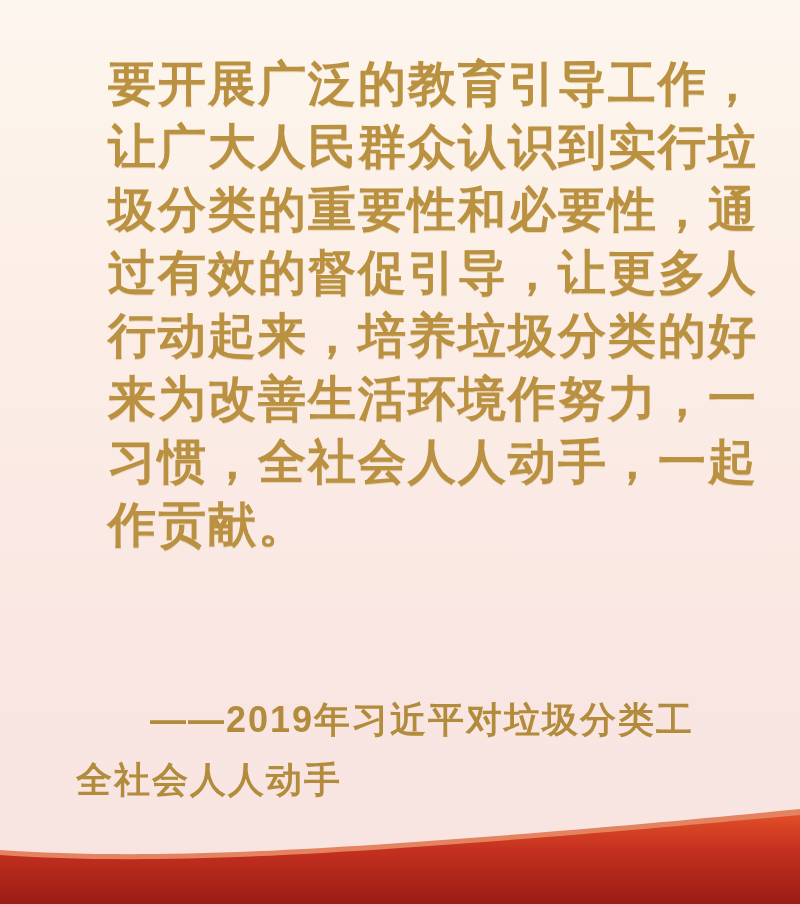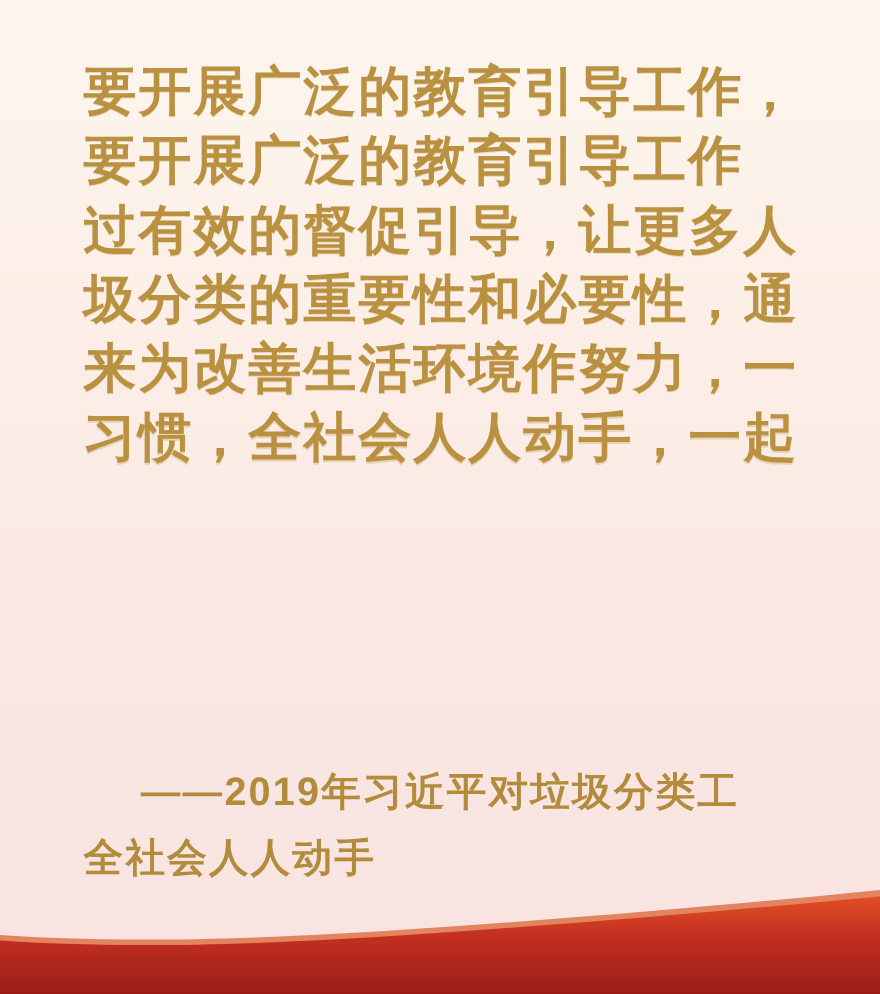--- a/index.html
+++ b/index.html
@@ -27,59 +27,62 @@
     width: 680px;
   }
   .quote-line {
     font-size: 48px;
     font-weight: bold;
     line-height: 63px;
     letter-spacing: 2px;
     white-space: nowrap;
     color: #ba9140;
     text-shadow: 0 1px 0 rgba(173, 132, 47, 0.25);
+    margin-left: 32px;
   }
   .attribution {
     position: absolute;
     left: 76px;
     top: 690px;
     width: 680px;
   }
   .attr-line {
     font-size: 36px;
     font-weight: bold;
     line-height: 60px;
     letter-spacing: 2px;
     white-space: nowrap;
     color: #b28c3c;
   }
   .attr-line-1 {
-    margin-left: 52px;
+    margin-left: 74px;
   }
   .wave {
     position: absolute;
     left: 0;
     bottom: 0;
     width: 800px;
     height: 124px;
     display: block;
   }
 </style>
 </head>
 <body>
 
 <div class="poster">
 
   <div class="quote">
     <div class="quote-line">要开展广泛的教育引导工作，</div>
-    <div class="quote-line">要开展广泛的教育引导工作</div>
+    <div class="quote-line">让广大人民群众认识到实行垃</div>
+    <div class="quote-line">圾分类的重要性和必要性，通</div>
     <div class="quote-line">过有效的督促引导，让更多人</div>
-    <div class="quote-line">圾分类的重要性和必要性，通</div>
+    <div class="quote-line">行动起来，培养垃圾分类的好</div>
     <div class="quote-line">来为改善生活环境作努力，一</div>
     <div class="quote-line">习惯，全社会人人动手，一起</div>
+    <div class="quote-line">作贡献。</div>
   </div>
 
   <div class="attribution">
     <div class="attr-line attr-line-1">——2019年习近平对垃圾分类工</div>
     <div class="attr-line attr-line-2">全社会人人动手</div>
   </div>
 
   <svg class="wave" viewBox="0 0 800 124" preserveAspectRatio="none" xmlns="http://www.w3.org/2000/svg">
     <defs>
       <linearGradient id="redBand" x1="0" y1="0" x2="0" y2="1">

